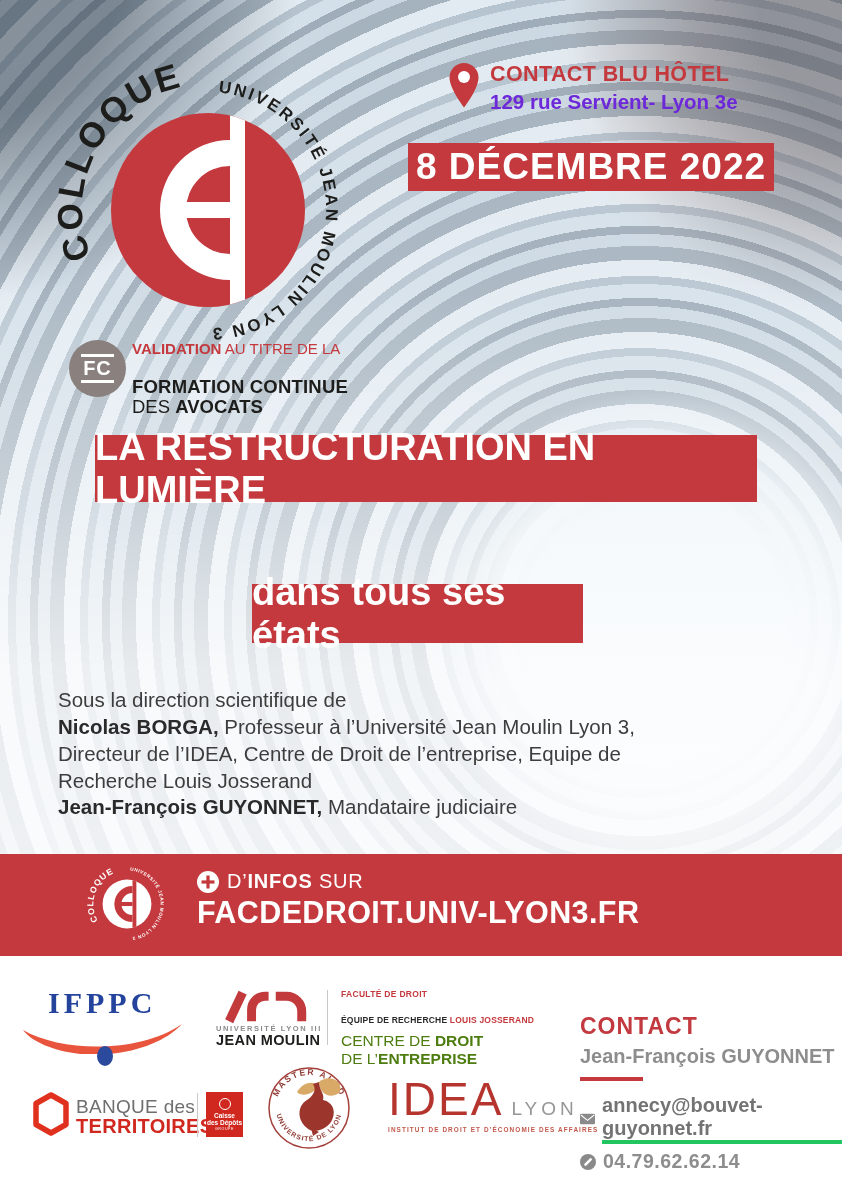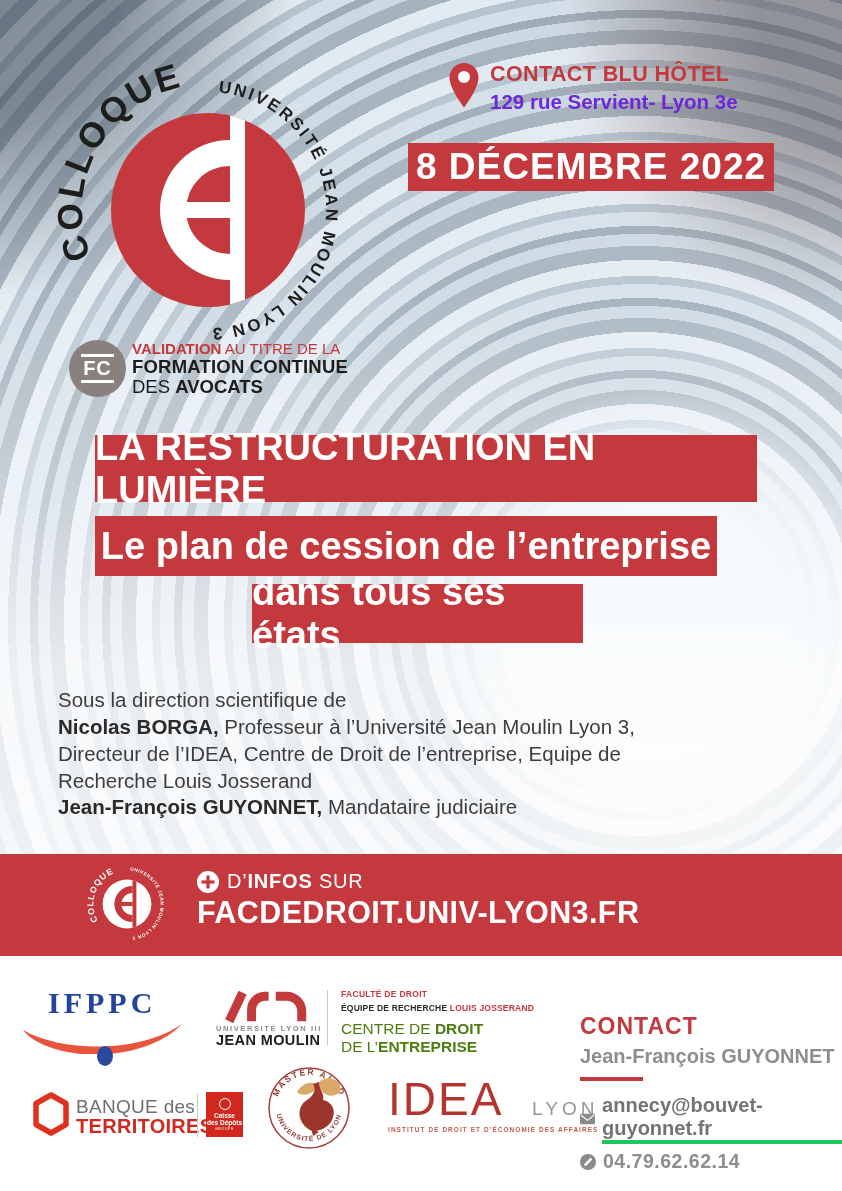--- a/index.html
+++ b/index.html
@@ -34,21 +34,21 @@
   .date-banner{left:408px;top:143px;width:366px;height:48px;background:#c4393d;font-size:37px;letter-spacing:1px;}
   .time-banner{left:483px;top:217px;width:291px;height:66px;background:#8b817e;font-size:37px;letter-spacing:1px;gap:11px;}
   
   .fc-badge{left:69px;top:340px;width:57px;height:57px;border-radius:50%;background:#8a817f;
     display:flex;align-items:center;justify-content:center;text-align:center;}
   .fc-inner{border-top:3px solid #fff;border-bottom:3px solid #fff;padding:0 2px;
     color:#fff;font-size:20px;font-weight:800;letter-spacing:1px;line-height:1.15;}
   .validation{left:132px;top:341px;line-height:1.07;}
   .val-l1{font-size:15px;color:#c4393d;font-weight:500;}
   .val-l1 b{font-weight:800;}
-  .val-l2{font-size:18.5px;color:#1d1d1b;font-weight:800;letter-spacing:.2px;}
+  .val-l2{font-size:18.5px;color:#1d1d1b;font-weight:800;letter-spacing:.2px;margin-top:20px;}
   .val-l3{font-size:18.5px;color:#1d1d1b;font-weight:400;}
   .val-l3 b{font-weight:800;}
   
   .b1{left:95px;top:435px;width:662px;height:67px;background:#c4393d;font-size:38px;}
   .b2{left:95px;top:516px;width:622px;height:60px;background:#c4393d;font-size:38px;}
   .b3{left:252px;top:584px;width:331px;height:59px;background:#c4393d;font-size:38px;}
   
   .direction{left:58px;top:687px;width:624px;font-size:20.5px;line-height:1.31;color:#3d3d3d;font-weight:500;}
   .direction p{margin:0;}
   .direction .nm{font-weight:800;color:#2a2a2a;}
@@ -57,21 +57,21 @@
   .infos-row{left:197px;top:870px;display:flex;align-items:center;gap:8px;color:#fff;font-size:20px;letter-spacing:.8px;}
   .infos-row .bd{font-weight:800;}
   .band-url{left:197px;top:895px;color:#fff;font-size:30.5px;font-weight:800;letter-spacing:.4px;}
   
   .ifppc-text{left:48px;top:986px;font-family:"Liberation Serif",serif;font-size:30px;font-weight:700;
     color:#24439c;letter-spacing:4px;}
   .jm-l1{left:216px;top:1024px;font-size:7.5px;letter-spacing:1.6px;color:#8a8a8a;font-weight:600;}
   .jm-l2{left:216px;top:1032px;font-size:14.5px;font-weight:800;color:#1d1d1b;letter-spacing:.4px;}
   .vdiv{width:1px;background:#c9c9c9;}
   .fac{left:341px;top:989px;}
-  .fac-l1{font-size:8.5px;color:#c4393d;font-weight:600;letter-spacing:.3px;margin-bottom:4px;}
+  .fac-l1{font-size:8.5px;color:#c4393d;font-weight:600;letter-spacing:.3px;margin-bottom:16px;}
   .fac-l1 b{font-weight:800;}
   .fac-l2{font-size:8.5px;color:#2a2a2a;font-weight:700;letter-spacing:.2px;margin-bottom:7px;}
   .fac-l2 b{color:#c4393d;font-weight:800;}
   .fac-l3{font-size:15.5px;color:#4d7c0f;font-weight:500;line-height:1.16;}
   .fac-l3 b{font-weight:800;}
   .contact{left:580px;top:1013px;}
   .contact-h{font-size:23px;font-weight:800;color:#c23a3f;letter-spacing:1px;}
   .contact-name{font-size:20px;font-weight:700;color:#8d8d8d;margin-top:5px;}
   .contact-rule{width:63px;height:4px;background:#c4393d;margin-top:9px;}
   .crow{display:flex;align-items:center;gap:7px;}
@@ -80,21 +80,21 @@
   .phone-row{margin-top:6px;}
   .phone-txt{font-size:19.5px;font-weight:800;color:#8d8d8d;letter-spacing:.5px;}
   .bdt-l1{left:76px;top:1096px;font-size:19px;color:#6f6f6f;letter-spacing:.3px;}
   .bdt-l2{left:76px;top:1115px;font-size:20px;font-weight:800;color:#d0281f;letter-spacing:.3px;}
   .caisse{left:206px;top:1092px;width:37px;height:45px;background:#d0281f;color:#fff;
     display:flex;flex-direction:column;align-items:center;justify-content:center;text-align:center;}
   .caisse .em{width:10px;height:10px;border:1.2px solid #fff;border-radius:50%;margin-bottom:2px;}
   .caisse .c1{font-size:6.5px;font-weight:700;line-height:1.1;}
   .caisse .c2{font-size:3.6px;letter-spacing:.6px;margin-top:1px;}
   .idea{left:388px;top:1076px;}
-  .idea-row{display:flex;align-items:baseline;gap:8px;justify-content:space-between;}
+  .idea-row{display:flex;align-items:baseline;gap:8px;}
   .idea-name{font-size:46px;font-weight:400;color:#b5342e;letter-spacing:2px;line-height:1;}
   .idea-city{font-size:19px;color:#969696;letter-spacing:4px;}
   .idea-sub{font-size:6.4px;letter-spacing:1.1px;color:#c2584b;margin-top:4px;font-weight:600;}
 </style>
 </head>
 <body>
 
 <div class="poster">
 
   <div class="abs photo"></div>
@@ -136,23 +136,20 @@
     <div class="fc-inner">FC</div>
   </div>
   <div class="abs validation">
     <div class="val-l1"><b>VALIDATION</b><span> AU TITRE DE LA</span></div>
     <div class="val-l2">FORMATION CONTINUE</div>
     <div class="val-l3"><span>DES </span><b>AVOCATS</b></div>
   </div>
 
   <div class="abs banner b1">
     <span>LA RESTRUCTURATION EN LUMIÈRE</span>
-  </div>
-  <div class="abs banner b2">
-    <span>Le plan de cession de l’entreprise</span>
   </div>
   <div class="abs banner b3">
     <span>dans tous ses états</span>
   </div>
 
   <div class="abs direction">
     <p>Sous la direction scientifique de</p>
     <p><span class="nm">Nicolas BORGA,</span><span> Professeur à l’Université Jean Moulin Lyon 3, Directeur de l’IDEA, Centre de Droit de l’entreprise, Equipe de Recherche Louis Josserand</span></p>
     <p><span class="nm">Jean-François GUYONNET,</span><span> Mandataire judiciaire</span></p>
   </div>

